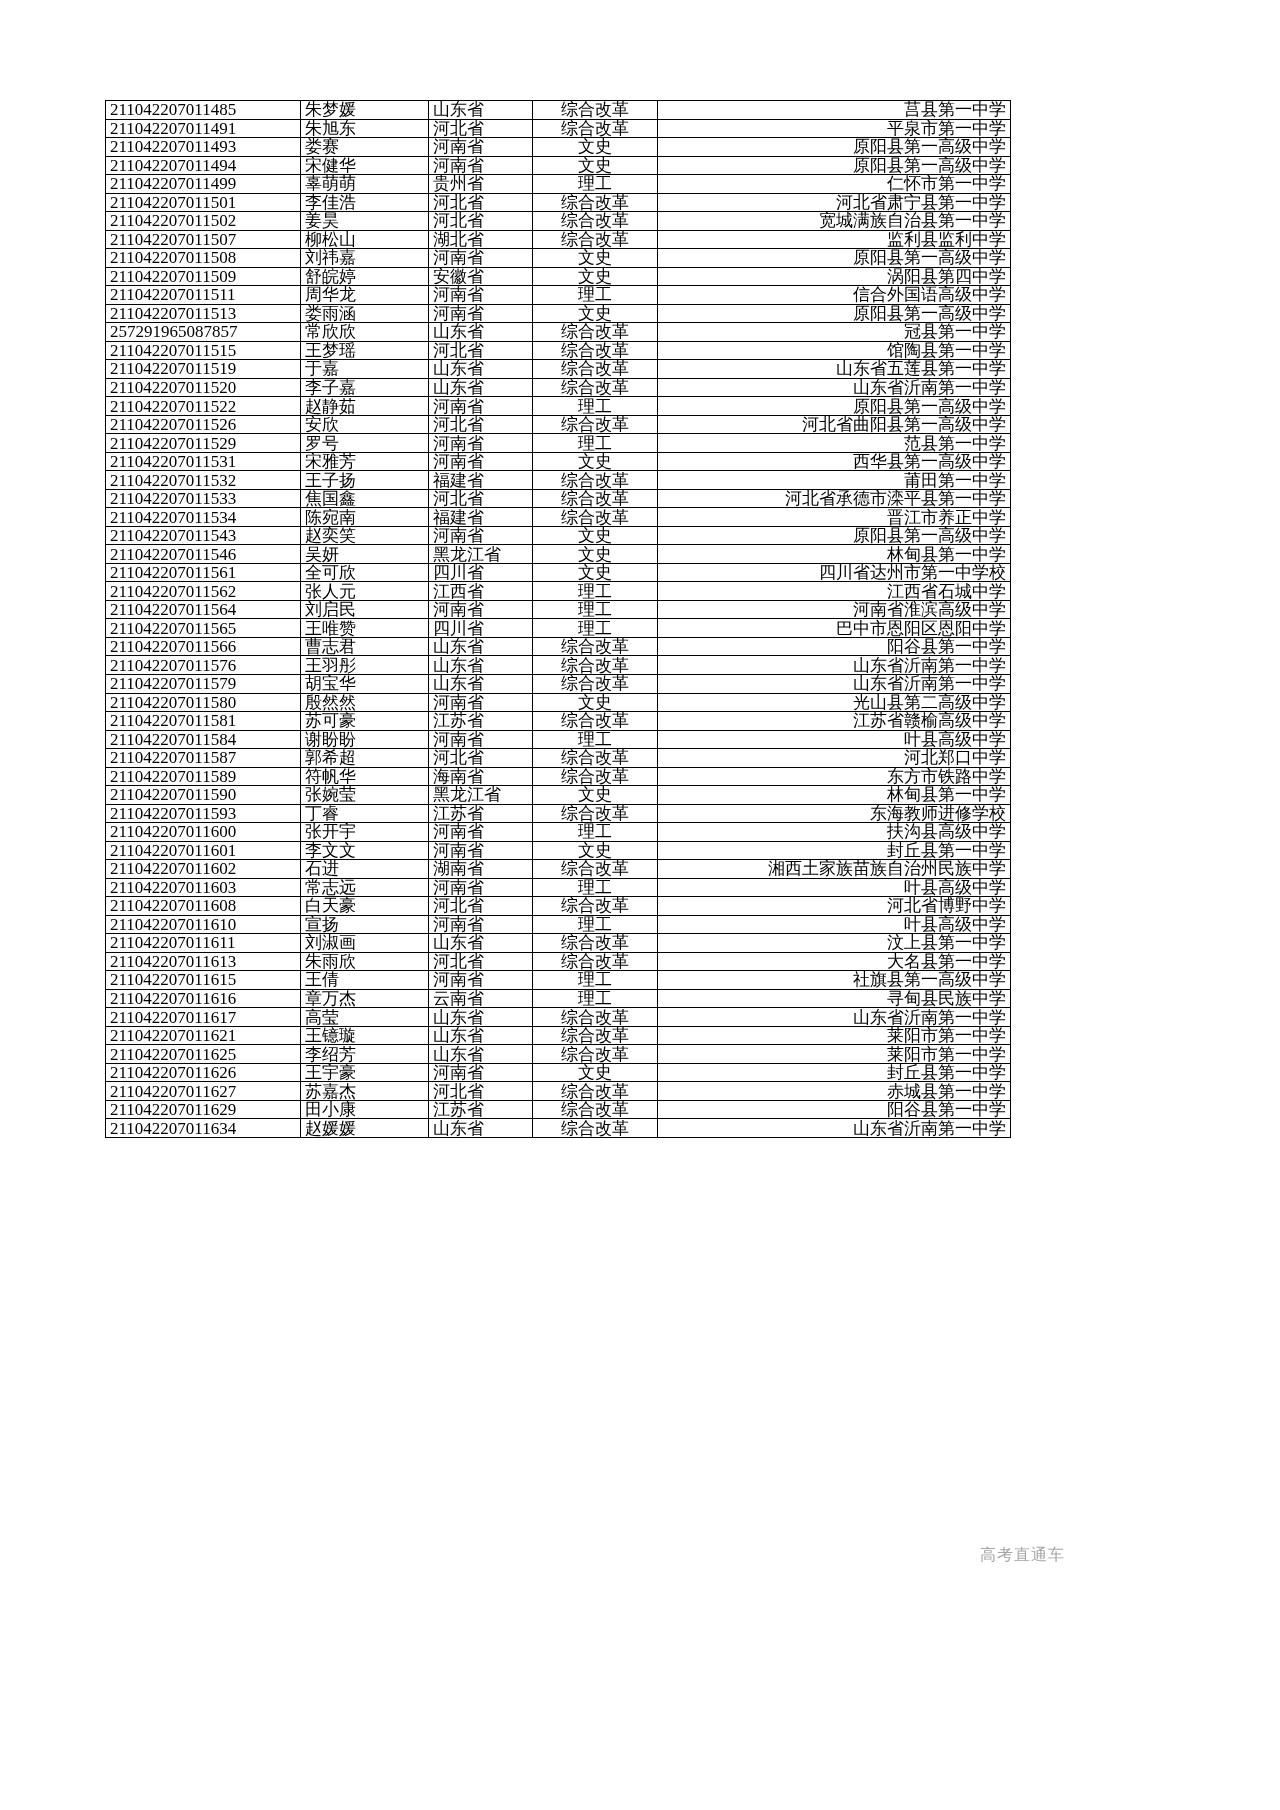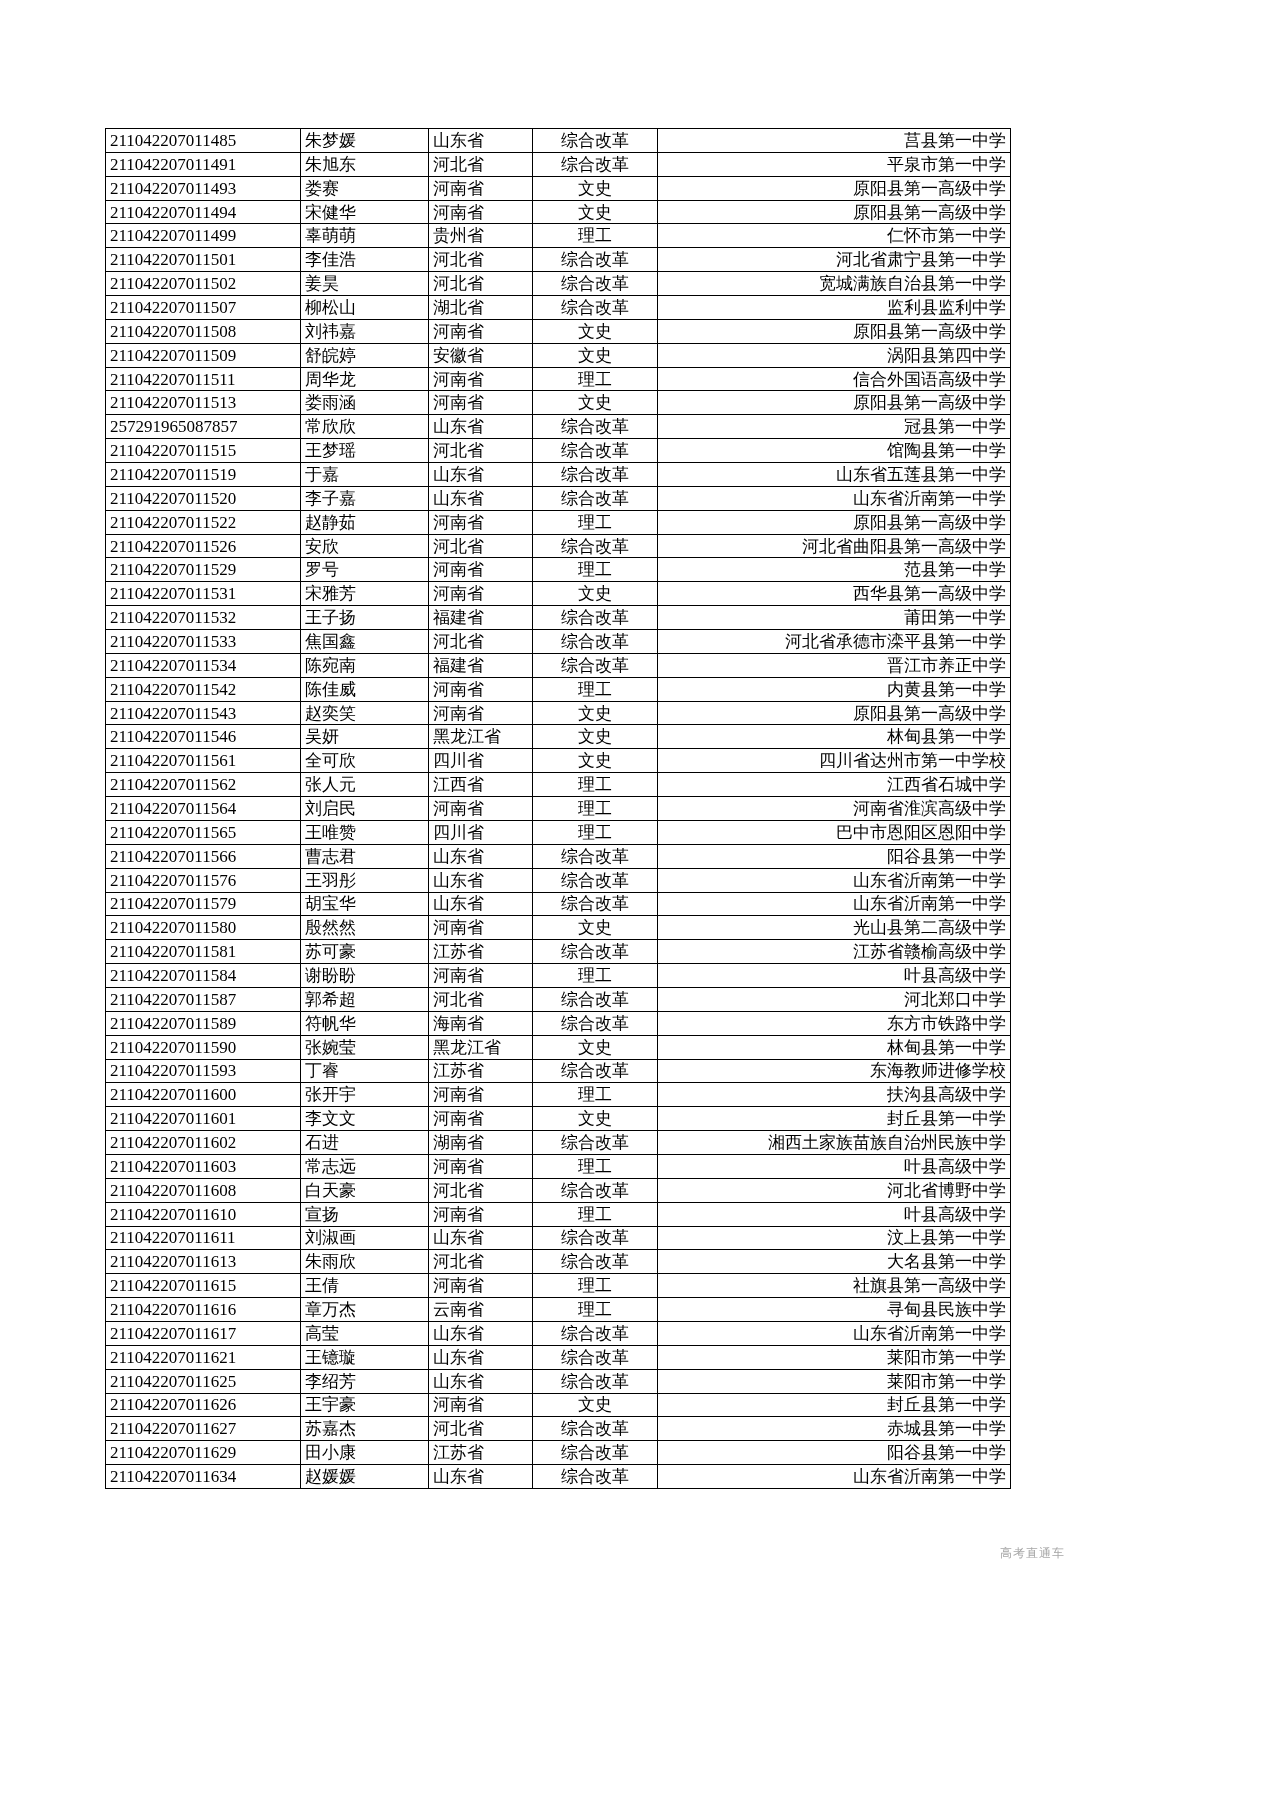--- a/index.html
+++ b/index.html
@@ -17,25 +17,24 @@
   .page {
     position: absolute;
     inset: 0;
     background: #ffffff;
   }
   table.roster {
     position: absolute;
     left: 105px;
     top: 100px;
     width: 905px;
-    height: 1361px;
+    height: 1038px;
     border-collapse: collapse;
     table-layout: fixed;
     font-size: 17px;
-    margin-top: 28px;
   }
   table.roster td {
     border: 1px solid #000000;
     padding: 0 4px;
     white-space: nowrap;
     overflow: hidden;
     line-height: 1;
     vertical-align: middle;
   }
   td.col-id {
@@ -44,21 +43,21 @@
     font-family: "Liberation Serif", "DejaVu Serif", serif;
   }
   td.col-name { text-align: left; }
   td.col-province { text-align: left; }
   td.col-category { text-align: center; padding-left: 8px; }
   td.col-school { text-align: right; padding-left: 8px; }
   .watermark {
     position: absolute;
     right: 215px;
     top: 1545px;
-    font-size: 12px;
+    font-size: 16px;
     color: #a6a6a6;
     font-family: "Liberation Sans", "DejaVu Sans", sans-serif;
     letter-spacing: 1px;
   }
 </style>
 </head>
 <body>
 
 <div class="page">
 
@@ -226,27 +225,20 @@
           <td class="col-school">河北省承德市滦平县第一中学</td>
         </tr>
         <tr>
           <td class="col-id">211042207011534</td>
           <td class="col-name">陈宛南</td>
           <td class="col-province">福建省</td>
           <td class="col-category">综合改革</td>
           <td class="col-school">晋江市养正中学</td>
         </tr>
         <tr>
-          <td class="col-id">211042207011542</td>
-          <td class="col-name">陈佳威</td>
-          <td class="col-province">河南省</td>
-          <td class="col-category">理工</td>
-          <td class="col-school">内黄县第一中学</td>
-        </tr>
-        <tr>
           <td class="col-id">211042207011543</td>
           <td class="col-name">赵奕笑</td>
           <td class="col-province">河南省</td>
           <td class="col-category">文史</td>
           <td class="col-school">原阳县第一高级中学</td>
         </tr>
         <tr>
           <td class="col-id">211042207011546</td>
           <td class="col-name">吴妍</td>
           <td class="col-province">黑龙江省</td>

